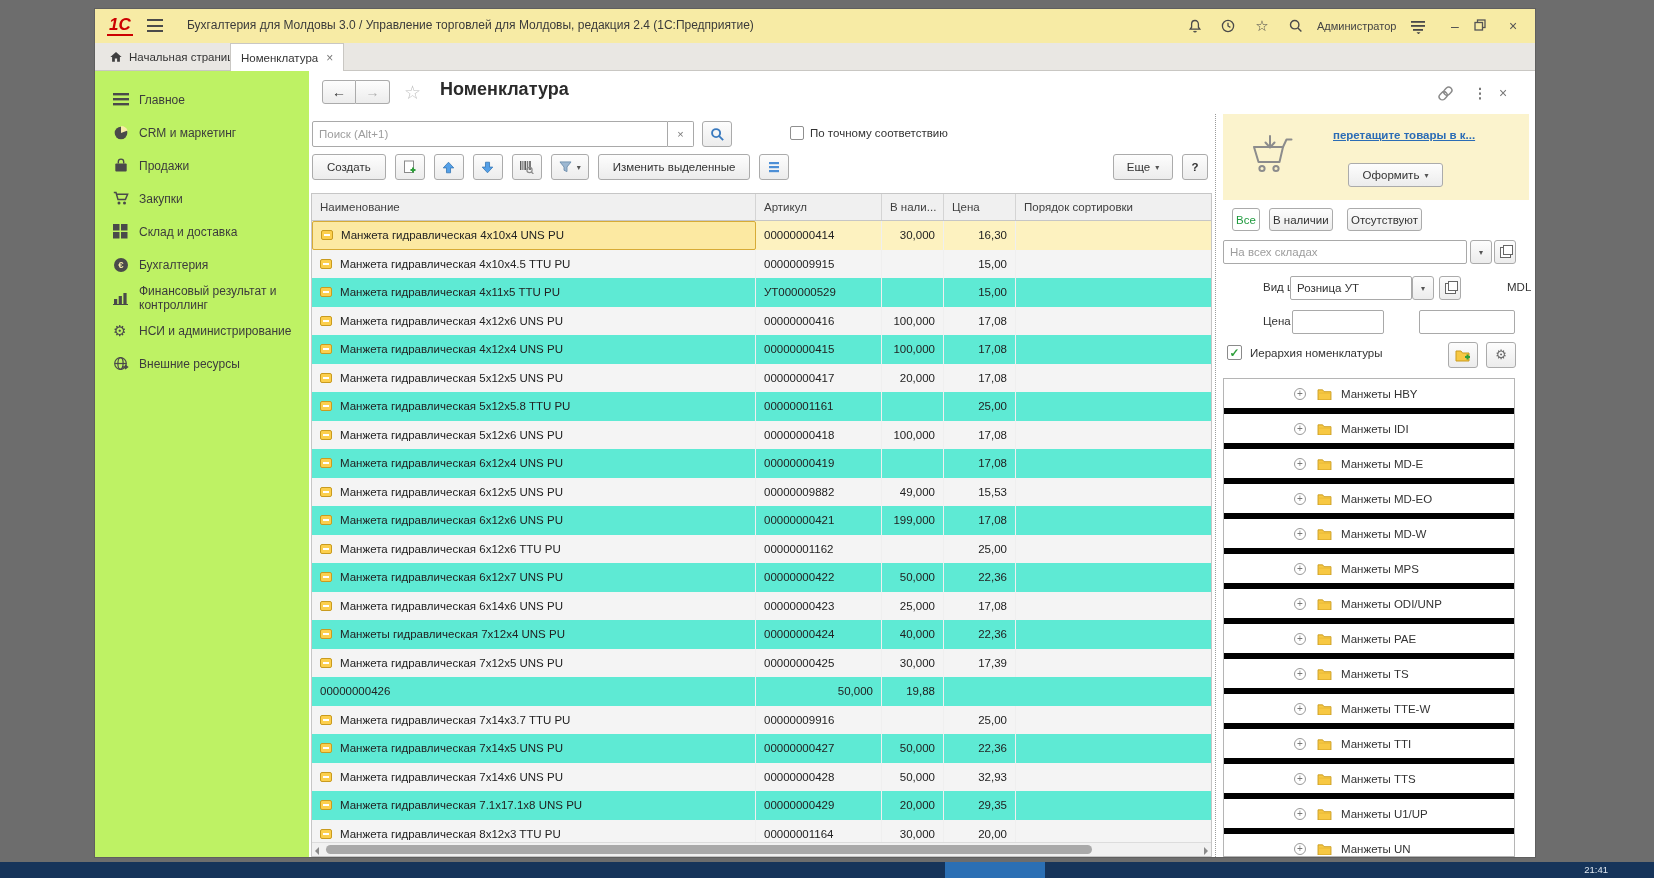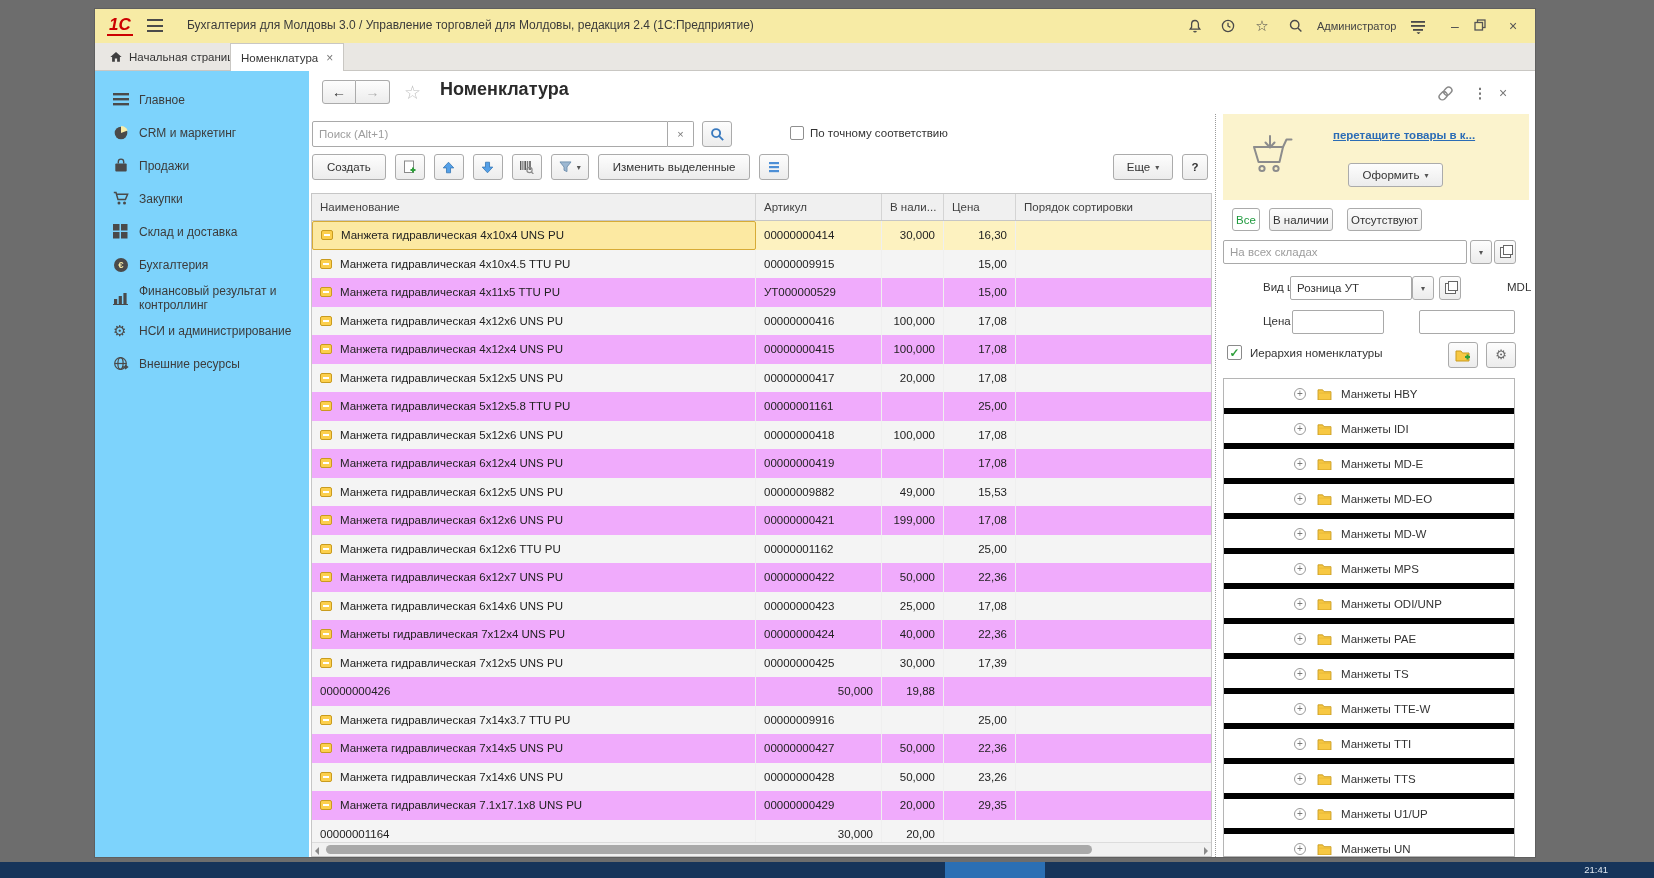--- a/index.html
+++ b/index.html
@@ -18,21 +18,21 @@
   .tbr-ico{position:absolute;top:8px;width:20px;height:18px;display:flex;align-items:center;justify-content:center;cursor:pointer;}
   .user{position:absolute;left:1222px;top:11px;font-size:11px;color:#444;}
   .winbtn{position:absolute;top:8px;font-size:14px;color:#555;width:22px;text-align:center;cursor:pointer;line-height:18px;}
   
   .tabbar{position:absolute;left:0;top:34px;width:1440px;height:28px;background:#e9e7e3;border-bottom:1px solid #c9c7c3;box-sizing:border-box;}
   .hometab{position:absolute;left:4px;top:0;height:27px;display:flex;align-items:center;gap:6px;padding:0 10px;color:#333;font-size:11.5px;cursor:pointer;}
   .activetab{position:absolute;left:135px;top:0;height:28px;background:#fff;border:1px solid #c9c7c3;border-bottom:none;box-sizing:border-box;
              display:flex;align-items:center;gap:8px;padding:0 10px;font-size:11.5px;cursor:pointer;}
   .tabx{color:#777;font-size:12px;cursor:pointer;}
   
-  .sidebar{position:absolute;left:0;top:62px;width:244px;bottom:0;background:#7dd3fc;overflow:hidden;}
+  .sidebar{position:absolute;left:0;top:62px;width:244px;bottom:0;background:#bef264;overflow:hidden;}
   .snav{padding-top:12px;}
   .sitem{display:flex;align-items:center;min-height:33px;padding:0 0 0 18px;cursor:pointer;}
   .sitem .ic{width:26px;flex:0 0 26px;display:flex;align-items:center;}
   .sitem .lb{width:158px;font-size:12px;color:#3c3c3c;line-height:14px;}
   .gearglyph{font-size:15px;color:#4a4a4a;line-height:14px;}
   
   .form{position:absolute;left:214px;top:62px;right:0;bottom:0;background:#fff;}
   .btn{display:inline-flex;align-items:center;justify-content:center;gap:5px;border:1px solid #ababab;border-radius:3px;
        background:linear-gradient(#fdfdfd,#ececec);font-size:11.5px;color:#333;box-sizing:border-box;cursor:pointer;}
   .ibtn{width:30px;height:26px;}
@@ -52,21 +52,21 @@
   .chkrow{position:absolute;left:481px;top:55px;display:flex;align-items:center;gap:6px;cursor:pointer;}
   .cbox{width:14px;height:14px;border:1px solid #8f8f8f;border-radius:2px;background:#fff;box-sizing:border-box;display:flex;align-items:center;justify-content:center;font-size:11px;color:#2e9e3a;font-weight:bold;}
   
   .tools{position:absolute;left:3px;top:83px;height:26px;display:flex;align-items:center;}
   .tools .btn{height:26px;margin-right:9px;}
   .txtbtn{padding:0 14px;}
   .morebtn{position:absolute;left:804px;top:83px;width:60px;height:26px;}
   .helpbtn{position:absolute;left:873px;top:83px;width:26px;height:26px;font-weight:bold;}
   .car{font-size:8px;color:#555;}
   
-  .tbl{position:absolute;left:2px;top:122px;width:901px;height:664px;border:1px solid #c6c6c6;box-sizing:border-box;overflow:hidden;background:#f0abfc;}
+  .tbl{position:absolute;left:2px;top:122px;width:901px;height:664px;border:1px solid #c6c6c6;box-sizing:border-box;overflow:hidden;background:#5eead4;}
   .thead,.trow{display:grid;grid-template-columns:444px 126px 62px 72px 193px;}
   .thead{height:27px;background:#f0f0f0;border-bottom:1px solid #c6c6c6;box-sizing:border-box;}
   .thead .hc{display:flex;align-items:center;padding:0 8px;border-right:1px solid #d4d4d4;color:#3f3f3f;overflow:hidden;white-space:nowrap;}
   .trow{height:28.5px;cursor:pointer;}
   .trow:nth-child(even){background:#f4f4f4;}
   .trow .c{display:flex;align-items:center;padding:0 8px;border-right:1px solid #efefef;overflow:hidden;white-space:nowrap;color:#222;}
   .trow .num{justify-content:flex-end;}
   .trow.sel{background:#fdf2c0;}
   .trow.sel .c.name{background:#fce9a2;border:1px solid #d7ab36;border-radius:2px;box-sizing:border-box;}
   .item-ico{flex:0 0 12px;width:12px;height:10px;background:#fccf4d;border:1px solid #c99b1f;border-radius:2px;margin-right:8px;position:relative;box-sizing:border-box;}
@@ -578,36 +578,40 @@
               <div class="c" style="border-right:none"></div>
             </div>
 
             <div class="trow">
               <div class="c name">
                 <span class="item-ico"></span>
                 <span>Манжета гидравлическая 7x14x6 UNS PU</span>
               </div>
               <div class="c">00000000428</div>
               <div class="c num">50,000</div>
-              <div class="c num">23,26</div>
+              <div class="c num">32,93</div>
               <div class="c" style="border-right:none"></div>
             </div>
 
             <div class="trow">
               <div class="c name">
                 <span class="item-ico"></span>
                 <span>Манжета гидравлическая 7.1x17.1x8 UNS PU</span>
               </div>
               <div class="c">00000000429</div>
               <div class="c num">20,000</div>
               <div class="c num">29,35</div>
               <div class="c" style="border-right:none"></div>
             </div>
 
             <div class="trow">
+              <div class="c name">
+                <span class="item-ico"></span>
+                <span>Манжета гидравлическая 8x12x3 TTU PU</span>
+              </div>
               <div class="c">00000001164</div>
               <div class="c num">30,000</div>
               <div class="c num">20,00</div>
               <div class="c" style="border-right:none"></div>
             </div>
           </div>
         <div class="hscroll">
           <span class="harrow l"></span>
           <span class="hthumb"></span>
           <span class="harrow r"></span>

